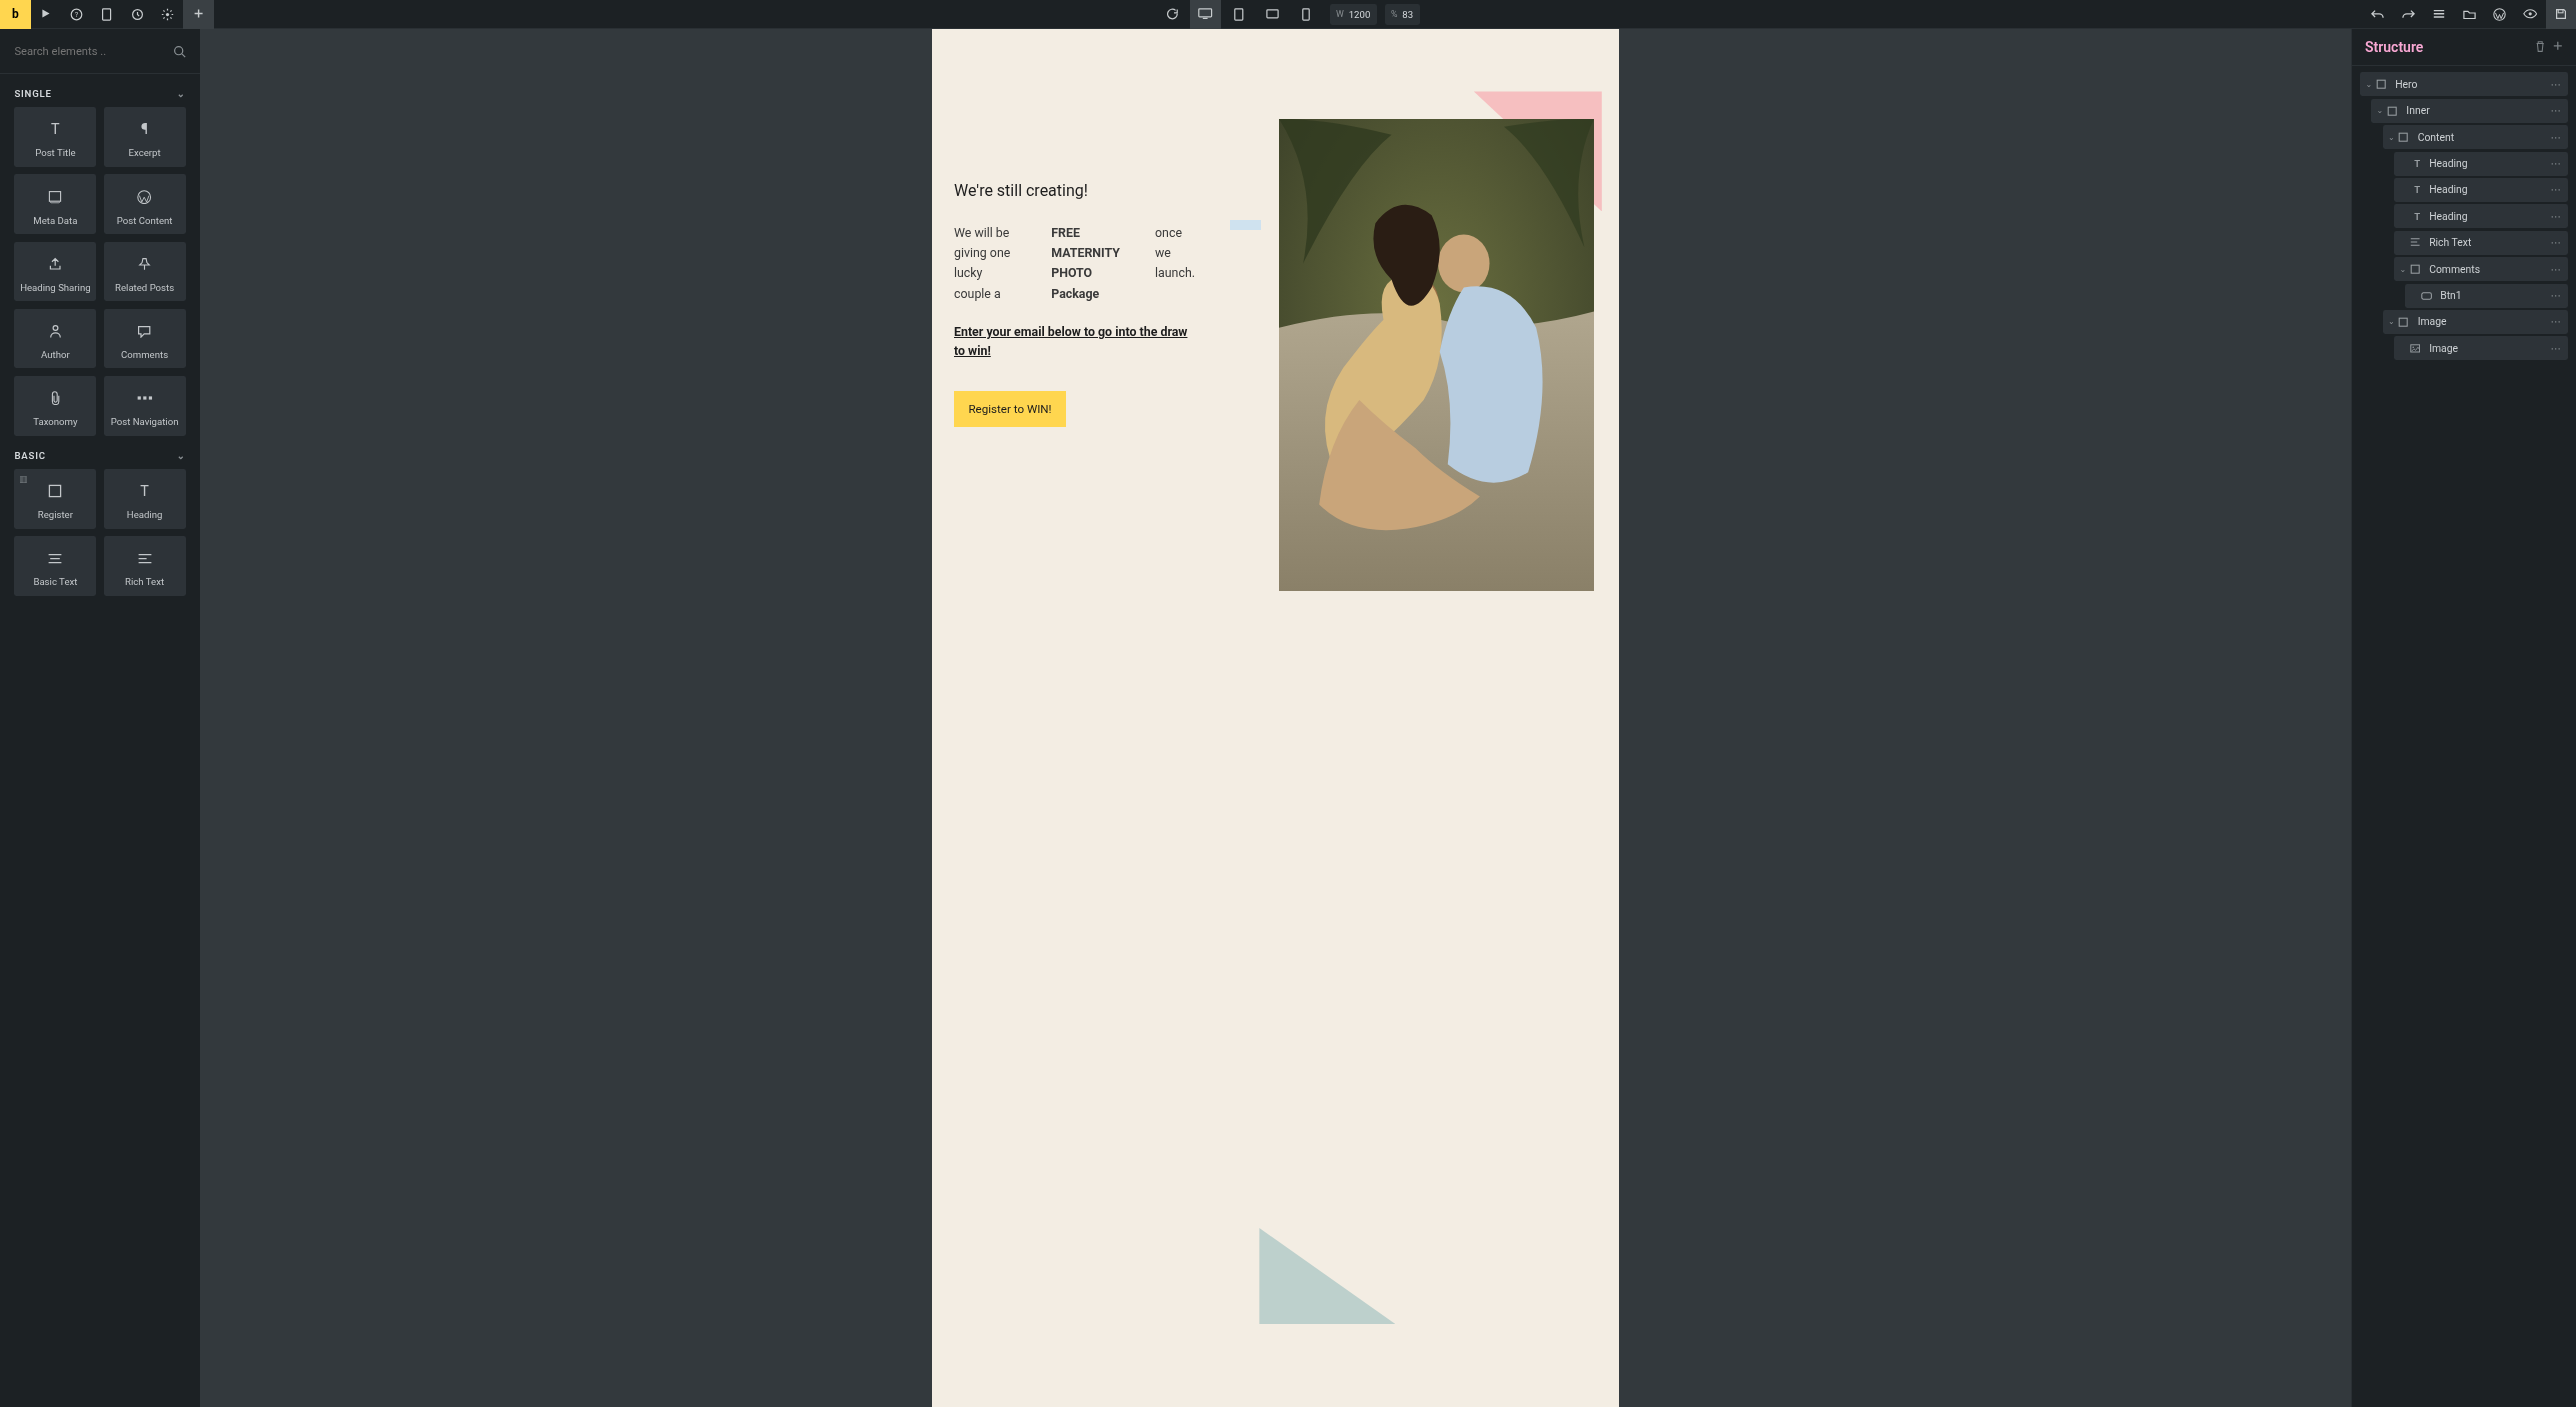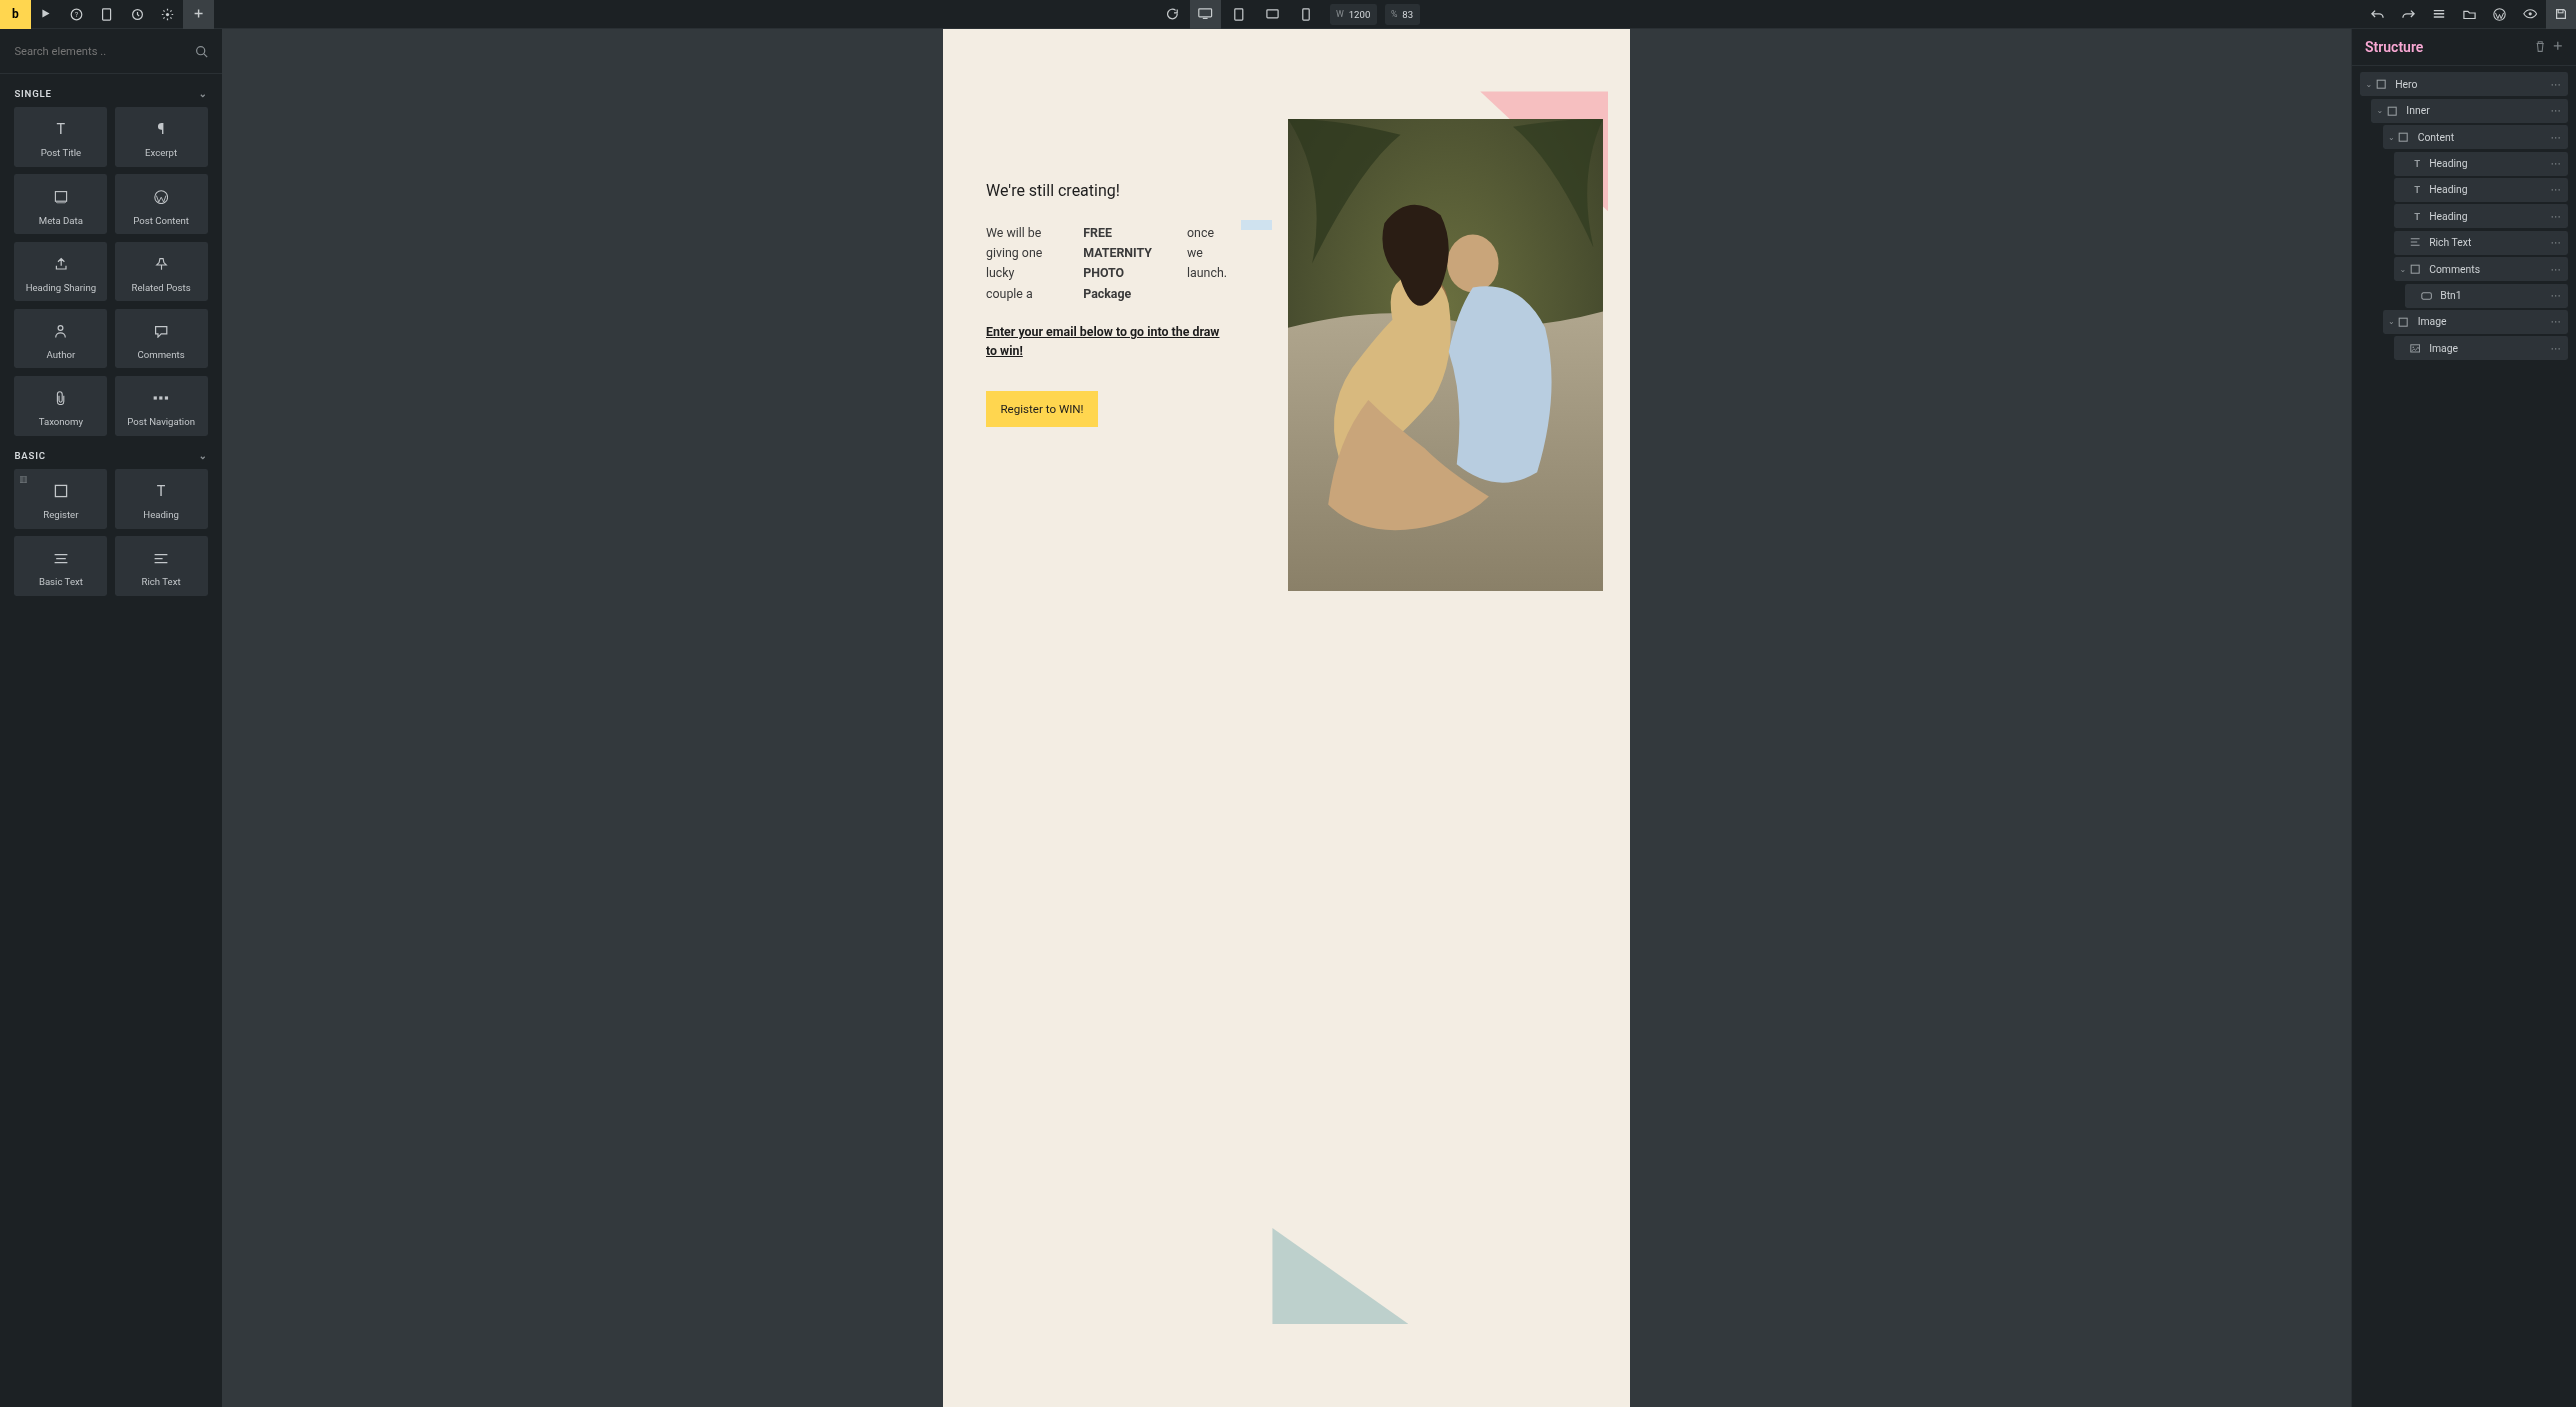--- a/index.html
+++ b/index.html
@@ -16,36 +16,36 @@
 .tb-btn.add { background:#3a4044; }
 .tb-btn.save { background:#3a4044; }
 .tb-field { display:flex; align-items:center; background:#2a3034; border-radius:2.4px; height:21px; margin-left:4.8px; padding:0 6.4px; gap:4.8px; font-size:9.6px; color:#aeb3b6; }
 .tb-field .prefix { font-size:8.8px; opacity:.7; }
 .tb-field .val { color:#d4d8db; }
 
 
 .body { flex:1; display:flex; min-height:0; }
 
 
-.left { width:222px; background:#1c2124; display:flex; flex-direction:column; }
+.left { width:200px; background:#1c2124; display:flex; flex-direction:column; }
 .search-row { display:flex; align-items:center; height:45px; padding:0 14.4px; border-bottom:0.8px solid #2a3034; }
 .search-row input { flex:1; background:transparent; border:none; color:#d4d8db; font-size:11.2px; outline:none; }
 .search-row .sicon { color:#8a9094; }
 .left-scroll { flex:1; overflow:auto; padding:0 14.4px 14.4px; }
 .cat-head { display:flex; align-items:center; justify-content:space-between; padding:14.4px 0 8px; font-size:9.6px; letter-spacing:0.8px; font-weight:600; color:#d4d8db; cursor:pointer; }
 .cat-head .chev { color:#8a9094; }
 .el-grid { display:grid; grid-template-columns:1fr 1fr; gap:7.2px; }
 .el-card { background:#2d3338; border-radius:2.4px; display:flex; flex-direction:column; align-items:center; justify-content:center; padding:11.2px 4.8px 8.8px; cursor:grab; position:relative; }
 .el-card .ic { height:22.5px; display:flex; align-items:center; justify-content:center; color:#c3c7ca; font-size:14.4px; }
 .el-card .lbl { font-size:9.6px; color:#c3c7ca; margin-top:6.4px; text-align:center; }
 .el-card .corner { position:absolute; top:4.8px; left:4.8px; color:#7a8084; font-size:8.8px; }
 
 
 .canvas-wrap { flex:1; background:#33393d; display:flex; justify-content:center; overflow:auto; padding:0; }
-.canvas { background:#f3ede3; width:687px; min-height:100%; position:relative; padding:48px 43px 64px; display:flex; }
+.canvas { background:#f3ede3; width:687px; min-height:100%; position:relative; padding:48px 22px 64px; display:flex; }
 .hero { display:flex; width:100%; gap:32px; }
 .hero-text { flex:0 0 45%; padding-top:104px; }
 .hero-text .eyebrow { font-size:16px; color:#1d1d1d; margin-bottom:14.4px; }
 .hero-text .title { font-size:21px; font-weight:600; color:#1d1d1d; line-height:1.35; }
 .hero-text .title .hl { position:relative; display:inline-block; }
 .hero-text .title .hl::after { content:""; position:absolute; left:0; right:0; bottom:1.6px; height:7.2px; background:#ffd64f; z-index:-1; }
 .hero-text .title .hl { z-index:0; }
 .hero-text p.body { font-size:12.4px; line-height:1.65; color:#3a3a3a; margin-top:22.5px; max-width:241px;gap:35px; }
 .hero-text p.body .strong { font-weight:700; }
 .hero-text p.cta { font-size:12.4px; font-weight:700; text-decoration:underline; color:#1d1d1d; margin-top:17.7px; max-width:241px; line-height:1.55; }

